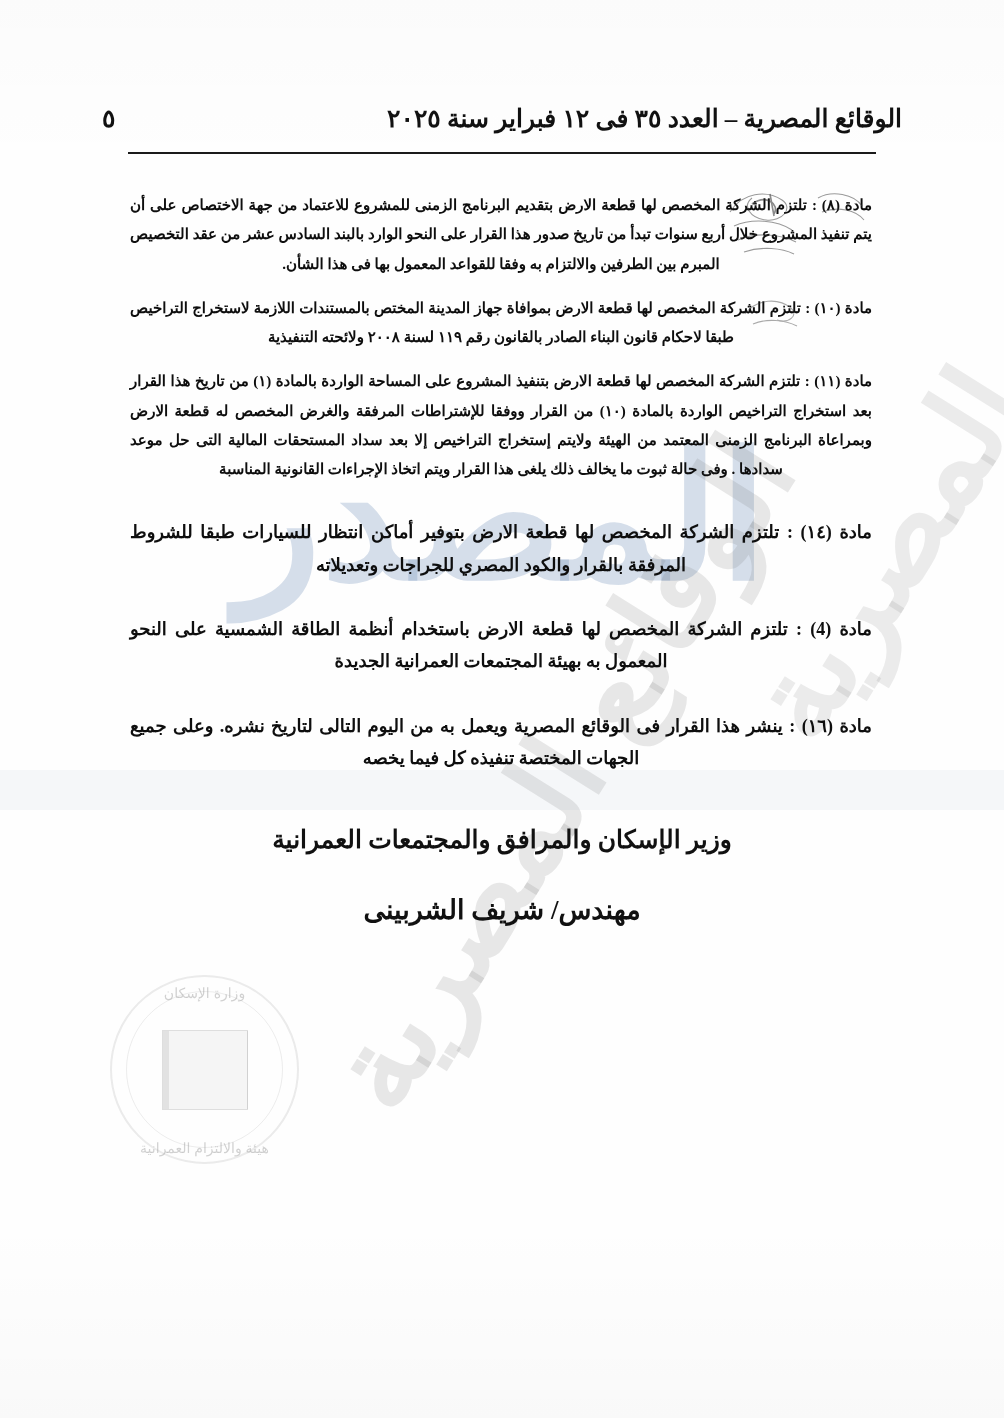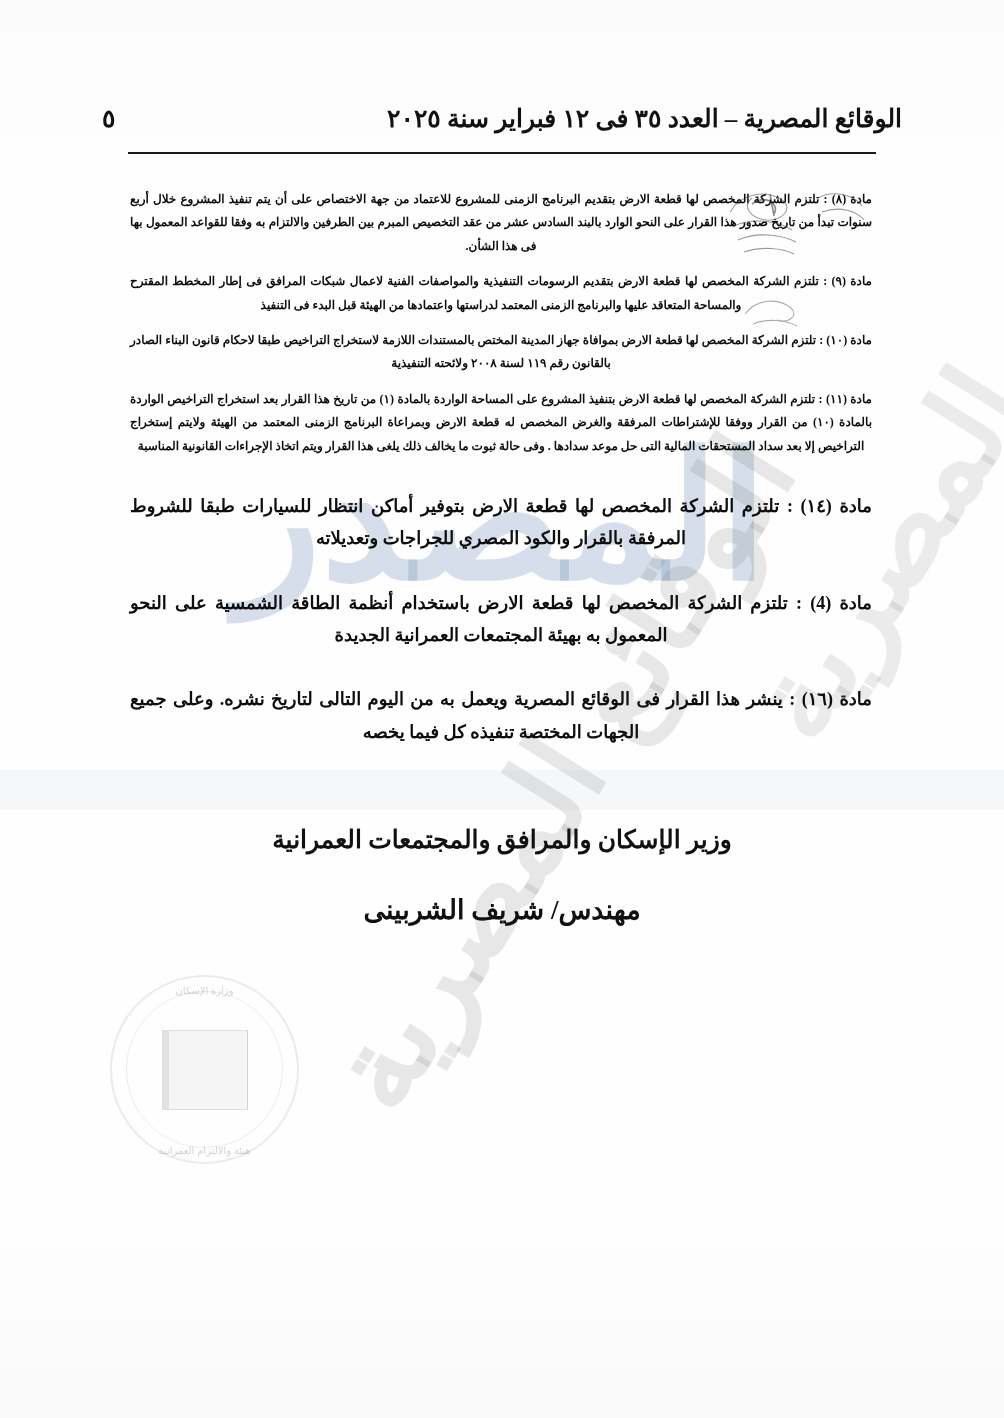--- a/index.html
+++ b/index.html
@@ -72,21 +72,21 @@
     position: absolute;
     top: 176px;
     left: 130px;
     right: 132px;
     direction: rtl;
     text-align: justify;
   }
 
   .article {
     margin-bottom: 9px;
-    font-size: 12px;
+    font-size: 15px;
     line-height: 1.95;
     font-weight: 700;
     text-align: justify;
     text-align-last: center;
     color: #0e0e0e;
   }
   .article.small {
     font-size: 18px;
     line-height: 1.8;
     margin-bottom: 5px;
@@ -197,21 +197,21 @@
     background:
       linear-gradient(90deg, rgba(80,80,80,0.22) 0 6px, transparent 6px 14px) repeat-x,
       rgba(120,120,120,0.12);
     border: 1px solid rgba(90,90,90,0.28);
   }
   .emblem-text {
     position: absolute;
     left: 50%;
     top: 8px;
     transform: translateX(-50%);
-    font-size: 10px;
+    font-size: 14px;
     color: rgba(70,70,70,0.45);
     font-family: "Liberation Sans", sans-serif;
     white-space: nowrap;
   }
   .emblem-text.bottom {
     top: auto;
     bottom: 6px;
   }
 
   
@@ -261,21 +261,20 @@
   </div>
   <div class="header-rule"></div>
 
   <div class="grey-band"></div>
   <div class="wm wm-arabic-big">المصدر</div>
   <div class="wm wm-diag">الوقائع المصرية</div>
   <div class="wm wm-diag2">الوقائع المصرية</div>
 
   <div class="content">
     <p class="article">مادة (٨) : تلتزم الشركة المخصص لها قطعة الارض بتقديم البرنامج الزمنى للمشروع للاعتماد من جهة الاختصاص على أن يتم تنفيذ المشروع خلال أربع سنوات تبدأ من تاريخ صدور هذا القرار على النحو الوارد بالبند السادس عشر من عقد التخصيص المبرم بين الطرفين والالتزام به وفقا للقواعد المعمول بها فى هذا الشأن.</p>
-    <p class="article">مادة (٩) : تلتزم الشركة المخصص لها قطعة الارض بتقديم الرسومات التنفيذية والمواصفات الفنية لاعمال شبكات المرافق فى إطار المخطط المقترح والمساحة المتعاقد عليها والبرنامج الزمنى المعتمد لدراستها واعتمادها من الهيئة قبل البدء فى التنفيذ</p>
     <p class="article">مادة (١٠) : تلتزم الشركة المخصص لها قطعة الارض بموافاة جهاز المدينة المختص بالمستندات اللازمة لاستخراج التراخيص طبقا لاحكام قانون البناء الصادر بالقانون رقم ١١٩ لسنة ٢٠٠٨ ولائحته التنفيذية</p>
     <p class="article">مادة (١١) : تلتزم الشركة المخصص لها قطعة الارض بتنفيذ المشروع على المساحة الواردة بالمادة (١) من تاريخ هذا القرار بعد استخراج التراخيص الواردة بالمادة (١٠) من القرار  ووفقا للإشتراطات المرفقة والغرض المخصص له قطعة الارض وبمراعاة البرنامج الزمنى المعتمد من الهيئة  ولايتم إستخراج التراخيص إلا بعد سداد المستحقات المالية التى حل موعد سدادها . وفى حالة ثبوت ما يخالف ذلك يلغى هذا القرار ويتم اتخاذ الإجراءات القانونية المناسبة</p>
     <p class="article small">مادة (١٤) : تلتزم الشركة المخصص لها قطعة الارض بتوفير أماكن انتظار للسيارات طبقا للشروط المرفقة بالقرار والكود المصري للجراجات وتعديلاته</p>
     <p class="article small">مادة (4) : تلتزم الشركة المخصص لها قطعة الارض باستخدام أنظمة الطاقة الشمسية على النحو المعمول به بهيئة المجتمعات العمرانية الجديدة</p>
     <p class="article small">مادة (١٦) : ينشر هذا القرار فى الوقائع المصرية  ويعمل به من اليوم التالى لتاريخ نشره. وعلى جميع الجهات المختصة تنفيذه كل فيما يخصه</p>
   </div>
 
   <div class="stamp">
     <svg width="160" height="88" viewBox="0 0 160 88" xmlns="http://www.w3.org/2000/svg">
       <g fill="none" stroke="#3a3a3a" stroke-width="1.1" opacity="0.65">

